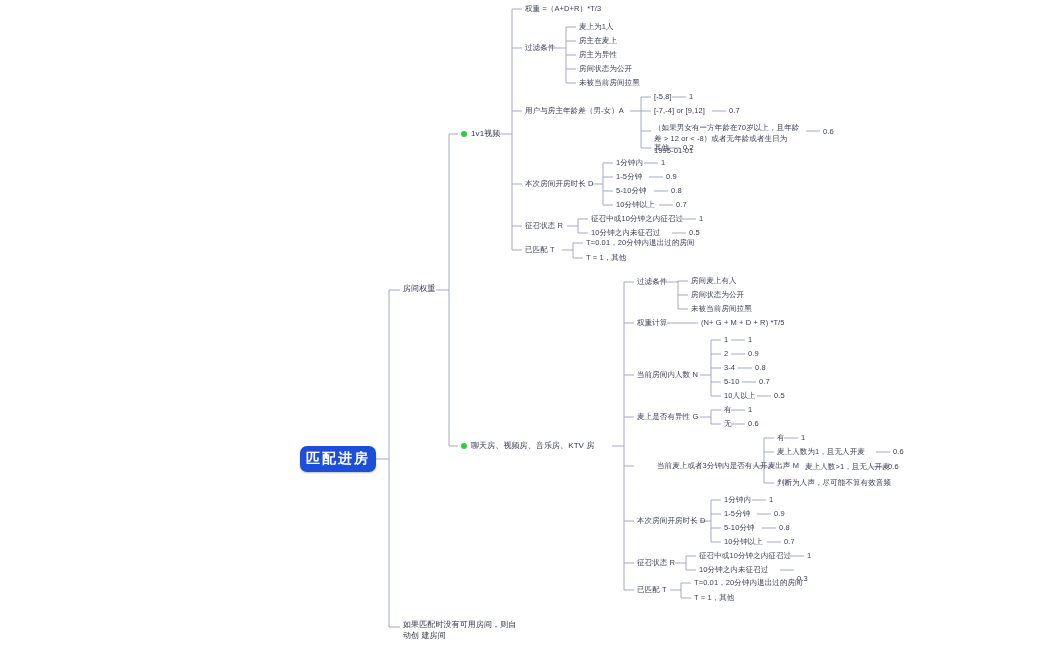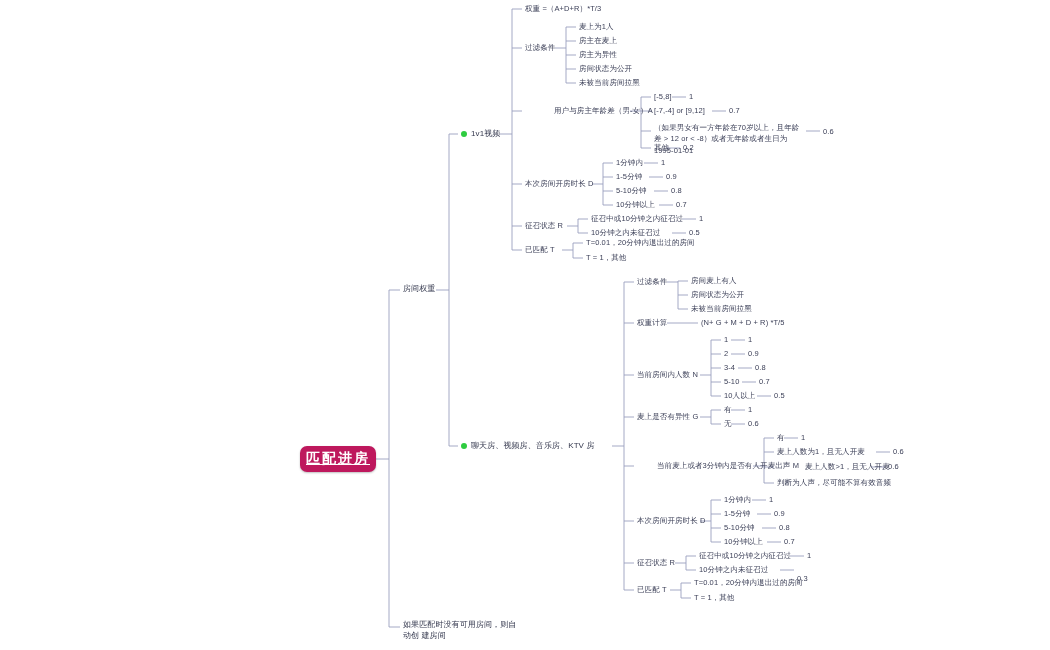--- a/index.html
+++ b/index.html
@@ -16,31 +16,30 @@
     position:absolute;
     font-size:7.5px;
     line-height:1.35;
     color:#3d4159;
     white-space:pre;
     letter-spacing:0.1px;
   }
   .node.wrap{white-space:normal;}
   .root{
     position:absolute;
-    background:#be185d;
+    background:#1d4ed8;
     color:#ffffff;
     border-radius:7px;
     font-size:14px;
     font-weight:bold;
     letter-spacing:2px;
     display:flex;
     align-items:center;
     justify-content:center;
     box-shadow:0 1px 2px rgba(0,0,0,.25);
-    text-decoration:underline;
   }
   .dot{
     position:absolute;
     width:6px;height:6px;border-radius:50%;
     background:#2ecc40;
   }
   .lvl1{font-size:8px;color:#33374d;}
   svg.lines{position:absolute;left:0;top:0;width:1050px;height:650px;pointer-events:none;}
   svg.lines path{fill:none;stroke:#9a9fbe;stroke-width:0.9;}
 </style>
@@ -201,21 +200,21 @@
 
   <div class="node" style="left:525px;top:4px;">权重 =（A+D+R）*T/3</div>
 
   <div class="node" style="left:525px;top:43px;">过滤条件</div>
   <div class="node" style="left:579px;top:22px;">麦上为1人</div>
   <div class="node" style="left:579px;top:36px;">房主在麦上</div>
   <div class="node" style="left:579px;top:50px;">房主为异性</div>
   <div class="node" style="left:579px;top:64px;">房间状态为公开</div>
   <div class="node" style="left:579px;top:78px;">未被当前房间拉黑</div>
 
-  <div class="node" style="left:554px;top:106px;text-align:center;">用户与房主年龄差（男-女）A</div>
+  <div class="node" style="left:525px;top:106px;text-align:center;">用户与房主年龄差（男-女）A</div>
   <div class="node" style="left:654px;top:92px;">[-5,8]</div>
   <div class="node" style="left:689px;top:92px;">1</div>
   <div class="node" style="left:654px;top:106px;">[-7,-4] or [9,12]</div>
   <div class="node" style="left:729px;top:106px;">0.7</div>
   <div class="node wrap" style="left:654px;top:122px;width:152px;line-height:1.5;">（如果男女有一方年龄在70岁以上，且年龄差 &gt;
 12 or &lt; -8）或者无年龄或者生日为1995-01-01</div>
   <div class="node" style="left:823px;top:127px;">0.6</div>
   <div class="node" style="left:654px;top:143px;">其他</div>
   <div class="node" style="left:683px;top:143px;">0.2</div>
 

